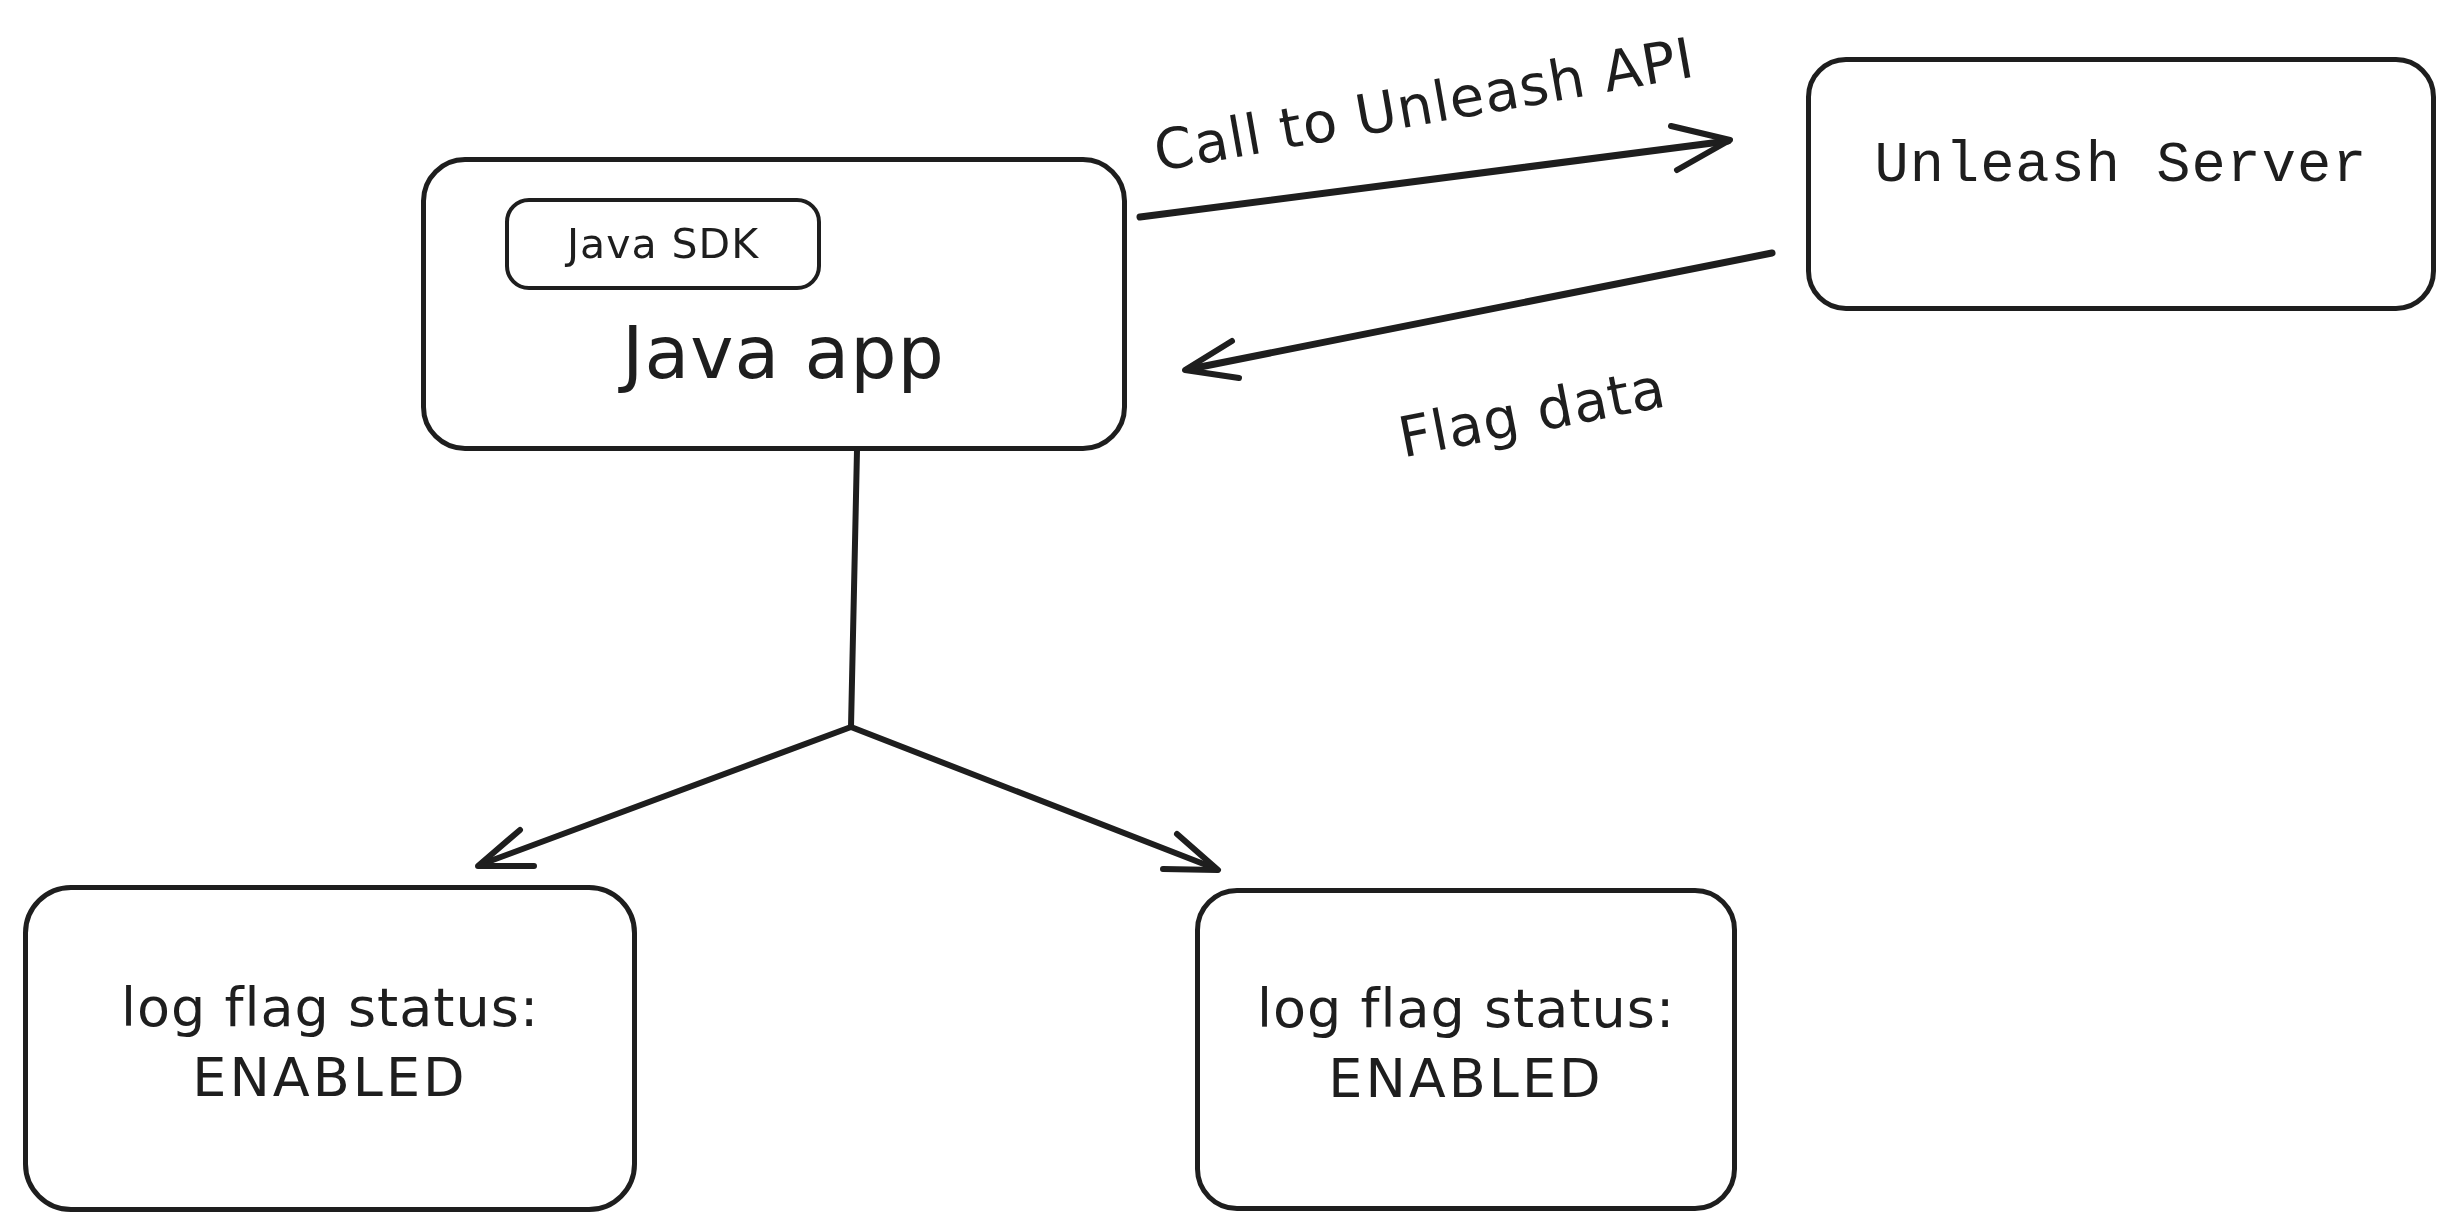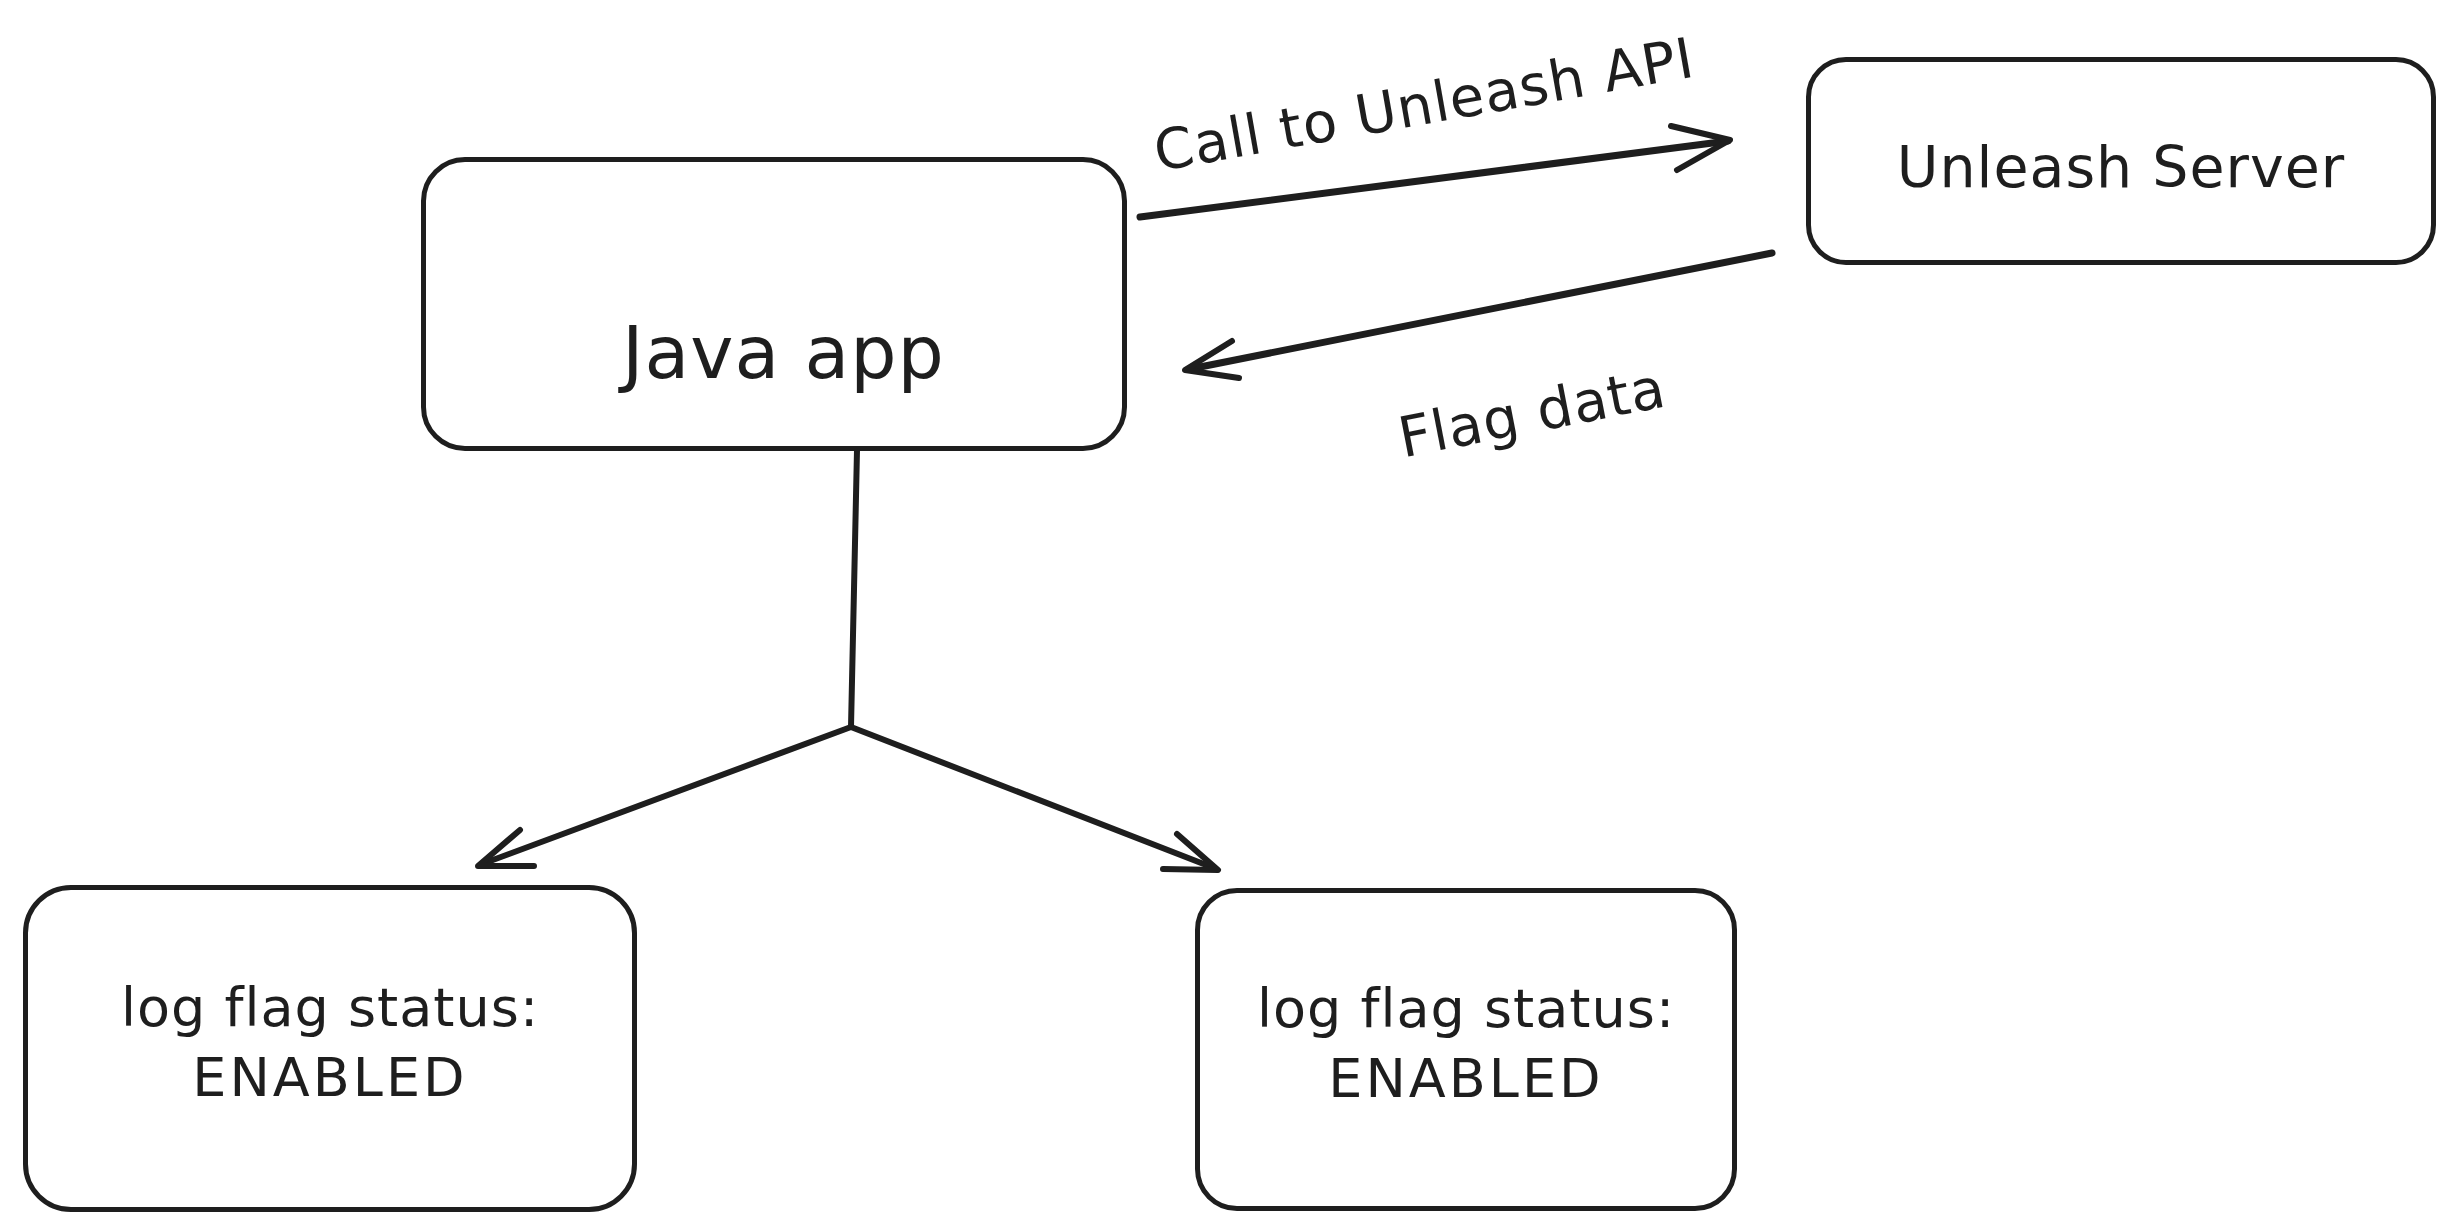--- a/index.html
+++ b/index.html
@@ -34,21 +34,21 @@
     text-align: center;
     letter-spacing: 1px;
     white-space: nowrap;
   }
   #java-app-box   { left: 421px;  top: 157px; width: 706px; height: 294px; border-radius: 44px; }
   #java-sdk-box   { position: absolute; left: 79px; top: 36px; width: 316px; height: 92px;
                     border: 4px solid #1e1e1e; border-radius: 24px; box-sizing: border-box;
                     display: flex; align-items: center; justify-content: center; }
   #java-sdk-label { font-size: 41px; letter-spacing: 1px; }
   #java-app-label { top: 148px; font-size: 73px; padding-left: 19px; }
-  #unleash-box    { left: 1806px; top: 57px; width: 630px; height: 208px; }
+  #unleash-box    { left: 1806px; top: 57px; width: 630px; height: 254px; font-family: Liberation Mono, monospace; }
   #unleash-label  { top: 72px; font-size: 57px; }
   #enabled-box    { left: 23px;   top: 885px; width: 614px; height: 327px; border-radius: 48px; }
   #disabled-box   { left: 1195px; top: 888px; width: 542px; height: 323px; border-radius: 42px; }
   .outcome-text {
     position: absolute; left: 0; right: 0; top: 50%;
     transform: translateY(-54%);
     text-align: center;
     font-size: 54px;
     line-height: 1.3;
     letter-spacing: 1px;
@@ -92,20 +92,23 @@
       <path d="M534,866 L478,866 L520,830" stroke-width="6"></path>
     </g>
 
     <g>
       <path d="M851,727 L1214,868" stroke-width="6"></path>
       <path d="M1177,834 L1218,870 L1163,869" stroke-width="6"></path>
     </g>
   </svg>
 
   <div class="node" id="java-app-box">
+    <div id="java-sdk-box">
+      <span id="java-sdk-label">Java SDK</span>
+    </div>
     <div class="node-label" id="java-app-label">Java app</div>
   </div>
 
   <div class="node" id="unleash-box">
     <div class="node-label" id="unleash-label">Unleash Server</div>
   </div>
 
   <div class="node" id="enabled-box">
     <div class="outcome-text">
       <div>log flag status:</div>

